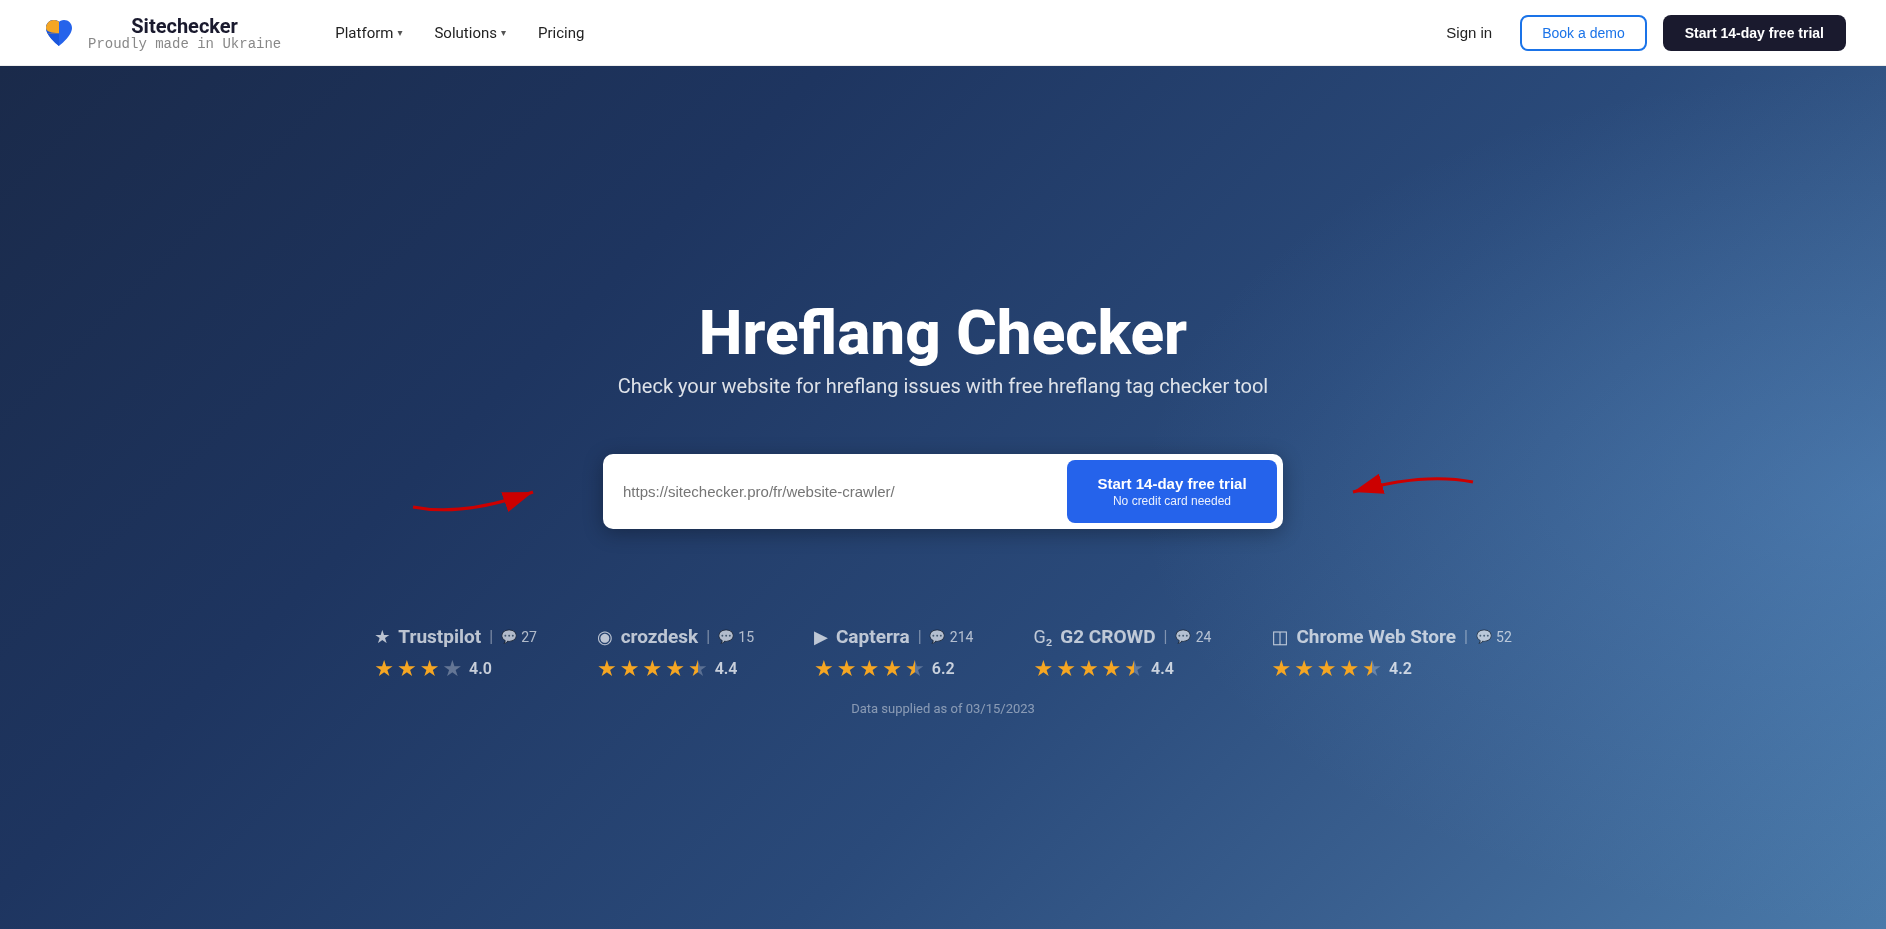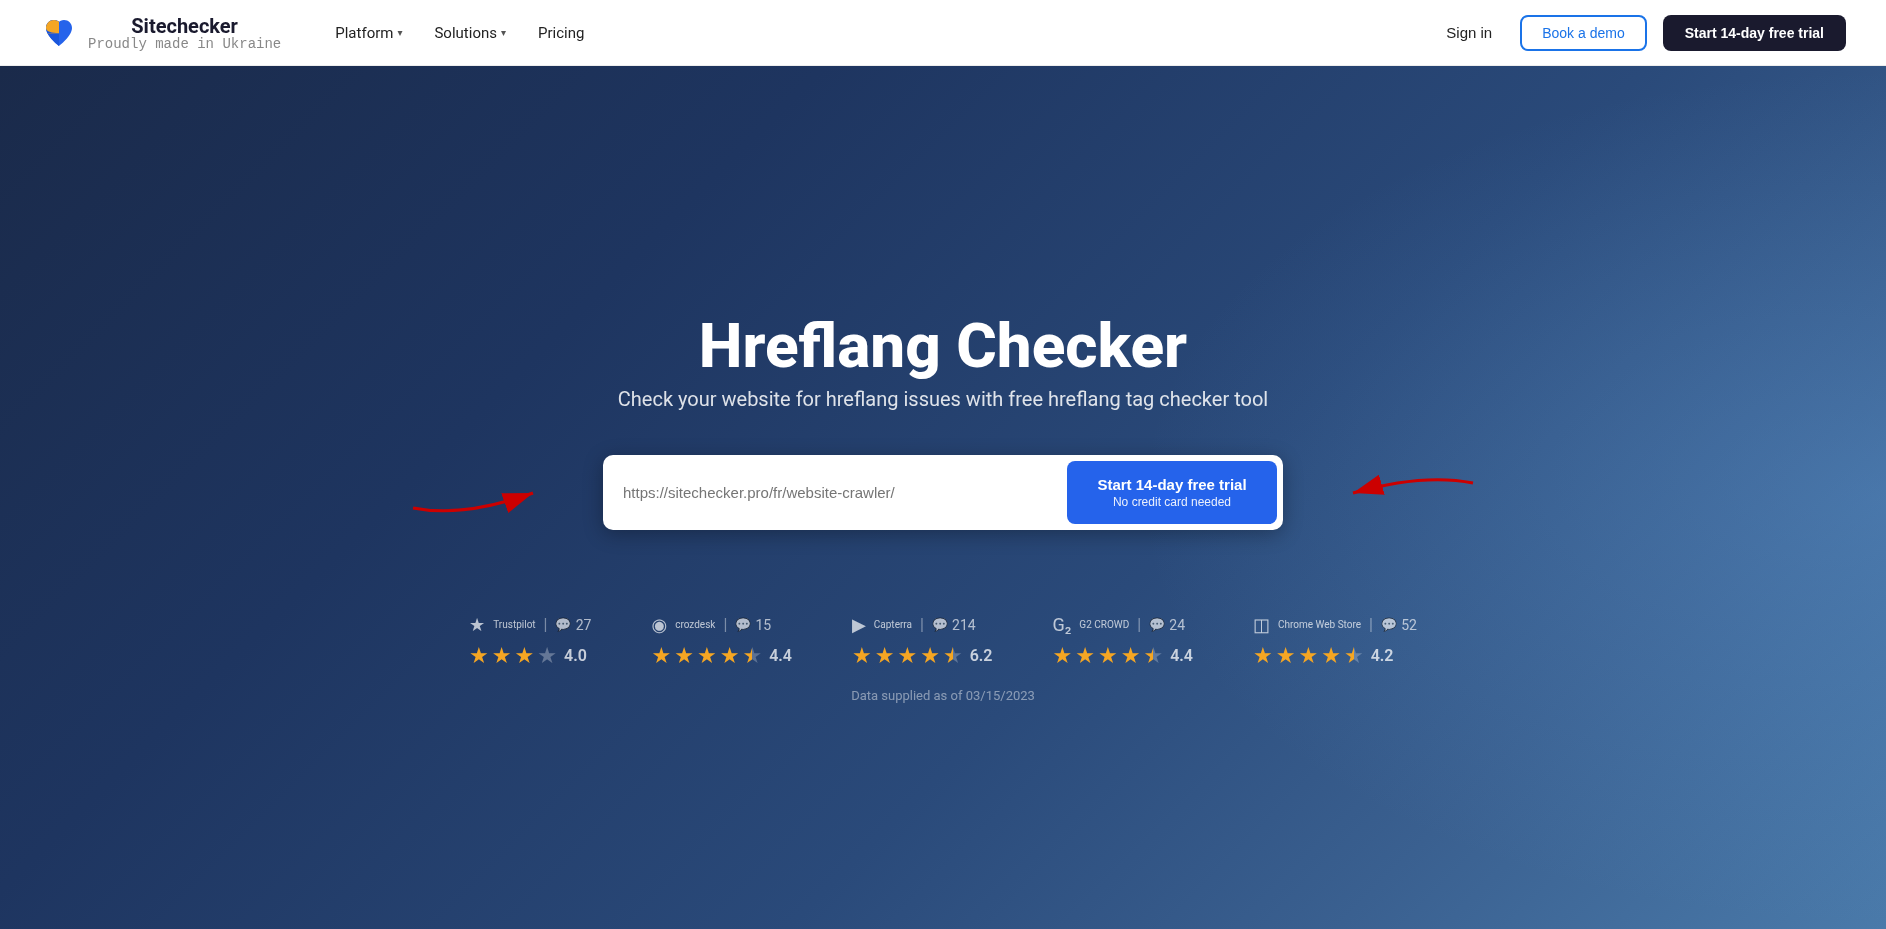--- a/index.html
+++ b/index.html
@@ -140,21 +140,21 @@
     
     .search-box {
       display: flex;
       align-items: center;
       background: #fff;
       border-radius: 10px;
       padding: 6px 6px 6px 20px;
       width: 680px;
       max-width: 100%;
       box-shadow: 0 4px 20px rgba(0,0,0,0.3);
-      margin: 4px auto;
+      margin: 16px auto;
       position: relative;
     }
     .search-input {
       flex: 1;
       border: none;
       outline: none;
       font-size: 15px;
       color: #555;
       background: transparent;
       padding: 10px 0;
@@ -194,22 +194,22 @@
       flex-direction: column;
       align-items: flex-start;
       gap: 8px;
     }
     .rating-header {
       display: flex;
       align-items: center;
       gap: 8px;
     }
     .rating-logo-name {
-      font-size: 10px;
-      font-weight: 400;
+      font-size: 19px;
+      font-weight: 700;
       color: rgba(255,255,255,0.7);
       text-align: center;
     }
     .rating-divider {
       color: rgba(255,255,255,0.4);
       font-size: 16px;
     }
     .rating-count {
       font-size: 14px;
       color: rgba(255,255,255,0.65);

